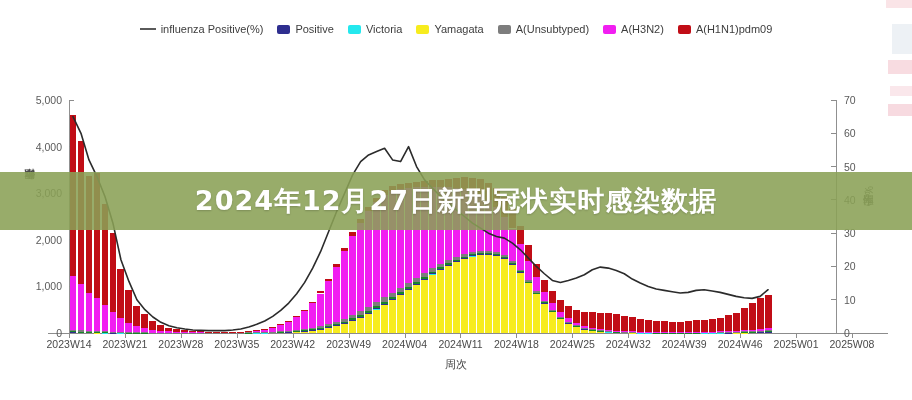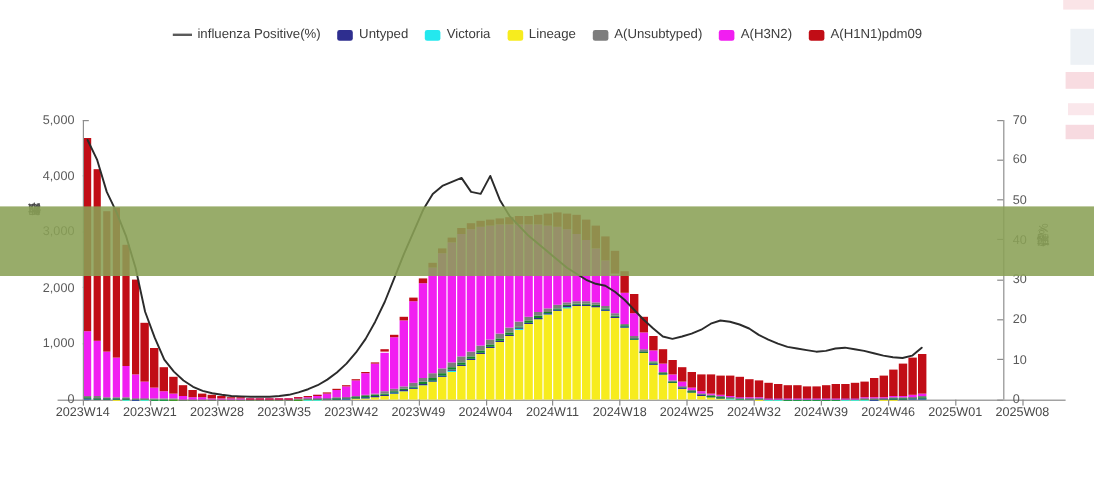--- a/index.html
+++ b/index.html
@@ -86,29 +86,29 @@
   <div class="edge-strip s4"></div>
   <div class="edge-strip s5"></div>
 
   <div id="legend">
       <div class="lg">
         <span class="lineswatch" style="border-top-color: rgb(90, 90, 90);"></span>
         <span class="lbl">influenza Positive(%)</span>
       </div>
       <div class="lg">
         <span class="swatch" style="background: rgb(46, 46, 143);"></span>
-        <span class="lbl">Untyped</span>
+        <span class="lbl">Positive</span>
       </div>
       <div class="lg">
         <span class="swatch" style="background: rgb(36, 232, 238);"></span>
         <span class="lbl">Victoria</span>
       </div>
       <div class="lg">
         <span class="swatch" style="background: rgb(247, 236, 30);"></span>
-        <span class="lbl">Lineage</span>
+        <span class="lbl">Yamagata</span>
       </div>
       <div class="lg">
         <span class="swatch" style="background: rgb(125, 125, 125);"></span>
         <span class="lbl">A(Unsubtyped)</span>
       </div>
       <div class="lg">
         <span class="swatch" style="background: rgb(241, 30, 241);"></span>
         <span class="lbl">A(H3N2)</span>
       </div>
       <div class="lg">
@@ -967,16 +967,18 @@
       <div class="xtickmark" style="left: 628.271px;"></div>
       <div class="xtick" style="left: 684.198px;">2024W39</div>
       <div class="xtickmark" style="left: 684.198px;"></div>
       <div class="xtick" style="left: 740.125px;">2024W46</div>
       <div class="xtickmark" style="left: 740.125px;"></div>
       <div class="xtick" style="left: 796.052px;">2025W01</div>
       <div class="xtickmark" style="left: 796.052px;"></div>
       <div class="xtick" style="left: 851.979px;">2025W08</div>
       <div class="xtickmark" style="left: 851.979px;"></div>
     </div>
+  <div id="xlabel">周次</div>
 
   <div id="banner"></div>
+  <div id="banner-title">2024年12月27日新型冠状实时感染数据</div>
 
 </div>
 
 </body></html>

